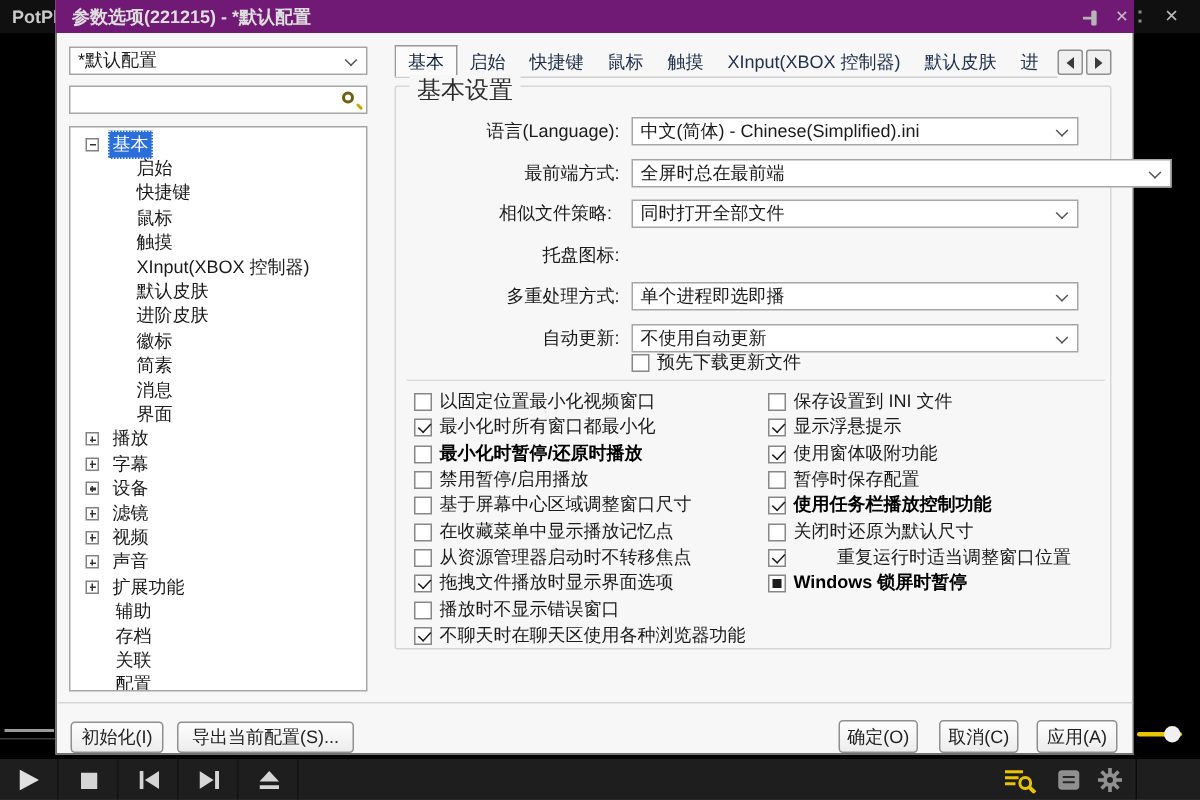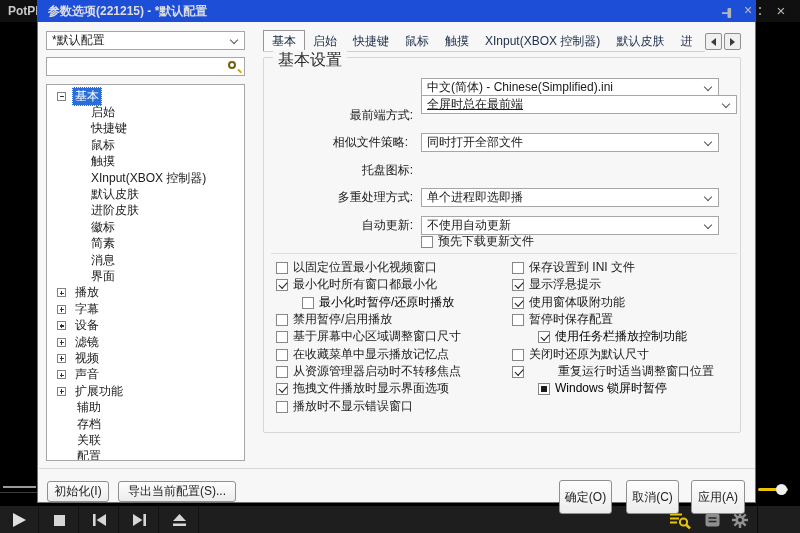--- a/index.html
+++ b/index.html
@@ -20,21 +20,21 @@
 
   
   .transport{position:absolute;left:0;top:505px;width:800px;height:28px;background:#1e1e1e;border-top:1px solid #000;z-index:4;}
   .tsep{position:absolute;top:0;width:1px;height:28px;background:#121212;}
   .tbtn{position:absolute;display:flex;align-items:center;justify-content:center;}
   .time{position:absolute;left:203px;top:0;line-height:27px;font-size:12.5px;font-weight:bold;color:#d6d6d6;white-space:nowrap;}
   .time .dim{color:#8a8a8a;font-weight:bold;}
 
   
   .dialog{position:absolute;left:37px;top:0;width:719px;height:503px;background:#f7f7f7;border:1px solid #6f6f6f;border-top:none;z-index:10;}
-  .dlg-titlebar{position:absolute;left:-1px;top:0;width:719px;height:22px;background:#1d4ed8;}
+  .dlg-titlebar{position:absolute;left:-1px;top:0;width:719px;height:22px;background:#701a75;}
   .dlg-title{position:absolute;left:11px;top:0;line-height:22px;font-size:12px;font-weight:600;color:#dedede;white-space:nowrap;}
   .dlg-pin{position:absolute;left:684px;top:5px;width:12px;height:12px;}
   .dlg-close{position:absolute;left:702px;top:0;width:18px;height:22px;color:#c0c0c0;font-size:14px;line-height:21px;text-align:center;}
 
   
   .combo{position:absolute;height:19px;background:#fff;border:1px solid #a6a6a6;font-size:12px;color:#1a1a1a;line-height:17px;padding:0 18px 0 5px;white-space:nowrap;overflow:hidden;}
   .combo::after{content:"";position:absolute;right:7px;top:5px;width:5px;height:5px;border-right:1.4px solid #555;border-bottom:1.4px solid #555;transform:rotate(45deg);}
   .searchbox{position:absolute;left:8px;top:57px;width:199px;height:19px;background:#fff;border:1px solid #a6a6a6;}
   .searchbox input{position:absolute;left:2px;top:1px;width:175px;height:15px;border:none;outline:none;font-size:12px;background:transparent;}
   .mag{position:absolute;right:8px;top:3px;width:8px;height:8px;border:2px solid #6e5f10;border-radius:50%;}
@@ -42,42 +42,42 @@
 
   .tree{position:absolute;left:8px;top:84px;width:199px;height:377px;background:#fff;border:1px solid #a6a6a6;padding-top:3px;overflow:hidden;}
   .trow{height:16.4px;display:flex;align-items:center;font-size:12px;color:#1a1a1a;white-space:nowrap;}
   .lv0{padding-left:10px;} .lv0.nobox{padding-left:27px;} .lv1{padding-left:41px;}
   .exp{width:9px;height:9px;border:1px solid #828282;background:#fff;margin-right:6px;position:relative;flex:0 0 auto;}
   .exp::before{content:"";position:absolute;left:1.5px;top:3.2px;width:4.5px;height:1.2px;background:#333;}
   .exp.plus::after{content:"";position:absolute;left:3.2px;top:1.5px;width:1.2px;height:4.5px;background:#333;}
   .tlabel{padding:1px 3px;}
   .tlabel.sel{background:#2a6ed9;color:#fff;outline:1px dotted #e8f0ff;outline-offset:-1px;}
 
-  .btn{position:absolute;height:34px;border:1px solid #8f8f8f;border-radius:3px;background:linear-gradient(#fefefe,#ececec);font-size:12px;color:#222;display:flex;align-items:center;justify-content:center;white-space:nowrap;}
+  .btn{position:absolute;height:22px;border:1px solid #8f8f8f;border-radius:3px;background:linear-gradient(#fefefe,#ececec);font-size:12px;color:#222;display:flex;align-items:center;justify-content:center;white-space:nowrap;}
 
   
   .tabs{position:absolute;left:225px;top:30px;width:442px;height:22px;display:flex;align-items:flex-end;border-bottom:1px solid #cfcfcf;overflow:hidden;}
   .tab{height:20px;line-height:20px;padding:0 8px;font-size:12px;color:#22314d;white-space:nowrap;flex:0 0 auto;}
   .tab.active{height:22px;line-height:21px;background:#fbfbfb;border:1px solid #979797;border-bottom:none;margin-bottom:-1px;color:#10203c;}
   .spin{position:absolute;top:33px;width:17px;height:17px;background:#f0f0f0;border:1px solid #8f8f8f;border-radius:2px;display:flex;align-items:center;justify-content:center;}
   .tri-l{width:0;height:0;border-top:4px solid transparent;border-bottom:4px solid transparent;border-right:5px solid #3a3a3a;}
   .tri-r{width:0;height:0;border-top:4px solid transparent;border-bottom:4px solid transparent;border-left:5px solid #3a3a3a;}
 
   
   .groupbox{position:absolute;left:225px;top:57px;width:478px;height:376px;border:1px solid #d7d7d7;border-radius:2px;}
   .legend{position:absolute;left:235px;top:50px;background:#f7f7f7;padding:0 5px;font-size:16px;color:#2b2b2b;}
   .flabel{position:absolute;width:148px;text-align:right;font-size:12px;color:#1a1a1a;line-height:19px;white-space:nowrap;}
   .sep{position:absolute;background:#dddddd;height:1px;}
 
   
   .cb{position:absolute;display:flex;align-items:center;height:15px;font-size:12px;color:#1a1a1a;white-space:nowrap;}
   .cb .box{width:12px;height:12px;border:1px solid #878787;background:#fff;margin-right:5px;position:relative;flex:0 0 auto;}
   .cb.checked .box::after{content:"";position:absolute;left:1.6px;top:2.4px;width:6.5px;height:3.6px;border-left:1.8px solid #1c1c1c;border-bottom:1.8px solid #1c1c1c;transform:rotate(-47deg);}
   .cb.mixed .box::after{content:"";position:absolute;left:2px;top:2px;right:2px;bottom:2px;background:#1c1c1c;}
-  .cb.bold{font-weight:normal;color:#000;margin-left:26px;}
+  .cb.bold{font-weight:bold;color:#000;}
   .footer-sep{position:absolute;left:1px;top:468px;width:716px;height:1px;background:#d6d6d6;}
 </style>
 </head>
 <body>
 
 <div class="stage">
 
   <div class="main-titlebar">
     <span class="main-title">PotPl</span>
     <span class="main-dots">
@@ -277,24 +277,25 @@
     <div class="spin" style="left:667px;">
         <span class="tri-l"></span>
       </div>
     <div class="spin" style="left:686px;">
         <span class="tri-r"></span>
       </div>
 
     <div class="groupbox"></div>
     <span class="legend">基本设置</span>
 
+    <span class="flabel" style="left:227px;top:78px;">语言(Language):</span>
     <div class="combo" style="left:383px;top:78px;width:298px;"><span>中文(简体) - Chinese(Simplified).ini</span></div>
 
     <span class="flabel" style="left:227px;top:106px;">最前端方式:</span>
-    <div class="combo" style="left:383px;top:95px;width:316px;text-decoration:underline;"><span>全屏时总在最前端</span></div>
+    <div class="combo" style="left:383px;top:106px;width:360px;"><span>全屏时总在最前端</span></div>
 
     <span class="flabel" style="left:222px;top:133px;">相似文件策略:</span>
     <div class="combo" style="left:383px;top:133px;width:298px;"><span>同时打开全部文件</span></div>
 
     <span class="flabel" style="left:227px;top:161px;">托盘图标:</span>
 
     <span class="flabel" style="left:227px;top:188px;">多重处理方式:</span>
     <div class="combo" style="left:383px;top:188px;width:298px;"><span>单个进程即选即播</span></div>
 
     <span class="flabel" style="left:227px;top:216px;">自动更新:</span>
@@ -335,20 +336,24 @@
         <span class="box"></span>
         <span>从资源管理器启动时不转移焦点</span>
       </div>
     <div class="cb checked" style="left:238px;top:381px;">
         <span class="box"></span>
         <span>拖拽文件播放时显示界面选项</span>
       </div>
     <div class="cb" style="left:238px;top:399px;">
         <span class="box"></span>
         <span>播放时不显示错误窗口</span>
+      </div>
+    <div class="cb checked" style="left:238px;top:416px;">
+        <span class="box"></span>
+        <span>不聊天时在聊天区使用各种浏览器功能</span>
       </div>
 
     <div class="cb" style="left:474px;top:260px;">
         <span class="box"></span>
         <span>保存设置到 INI 文件</span>
       </div>
     <div class="cb checked" style="left:474px;top:277px;">
         <span class="box"></span>
         <span>显示浮悬提示</span>
       </div>

